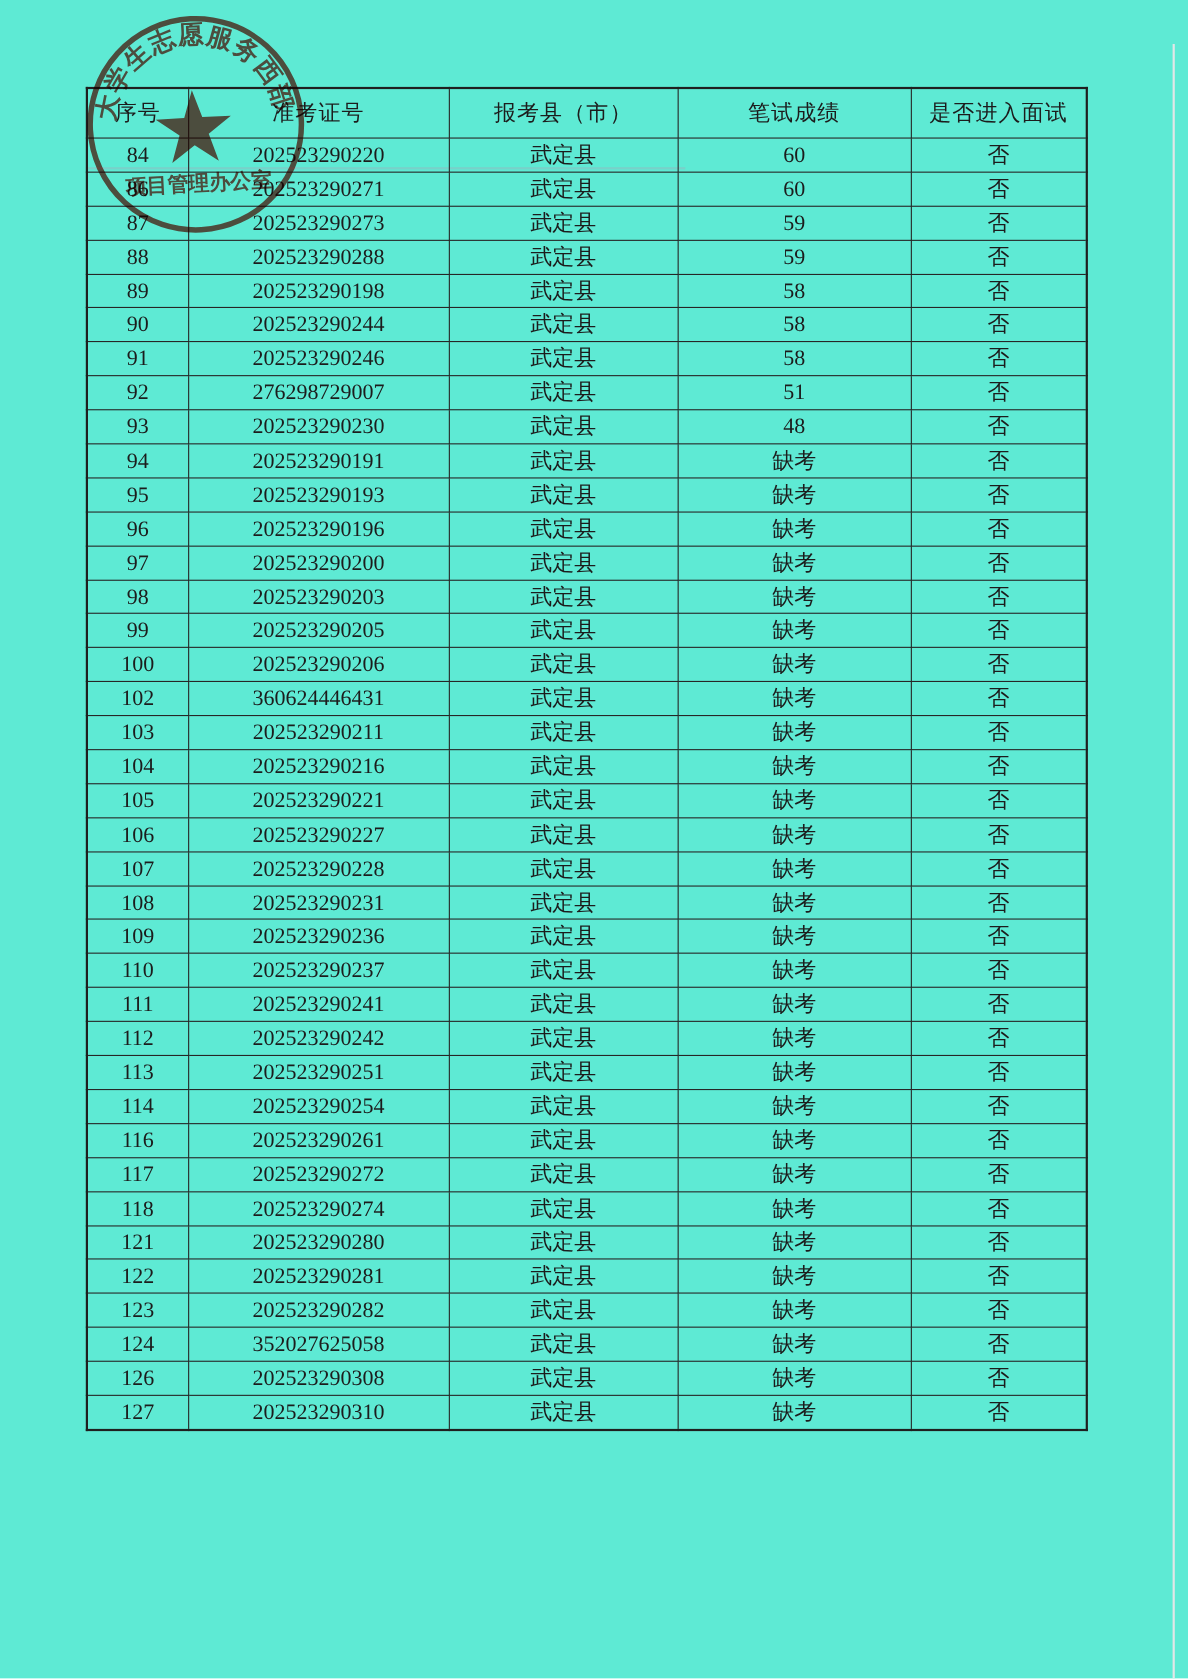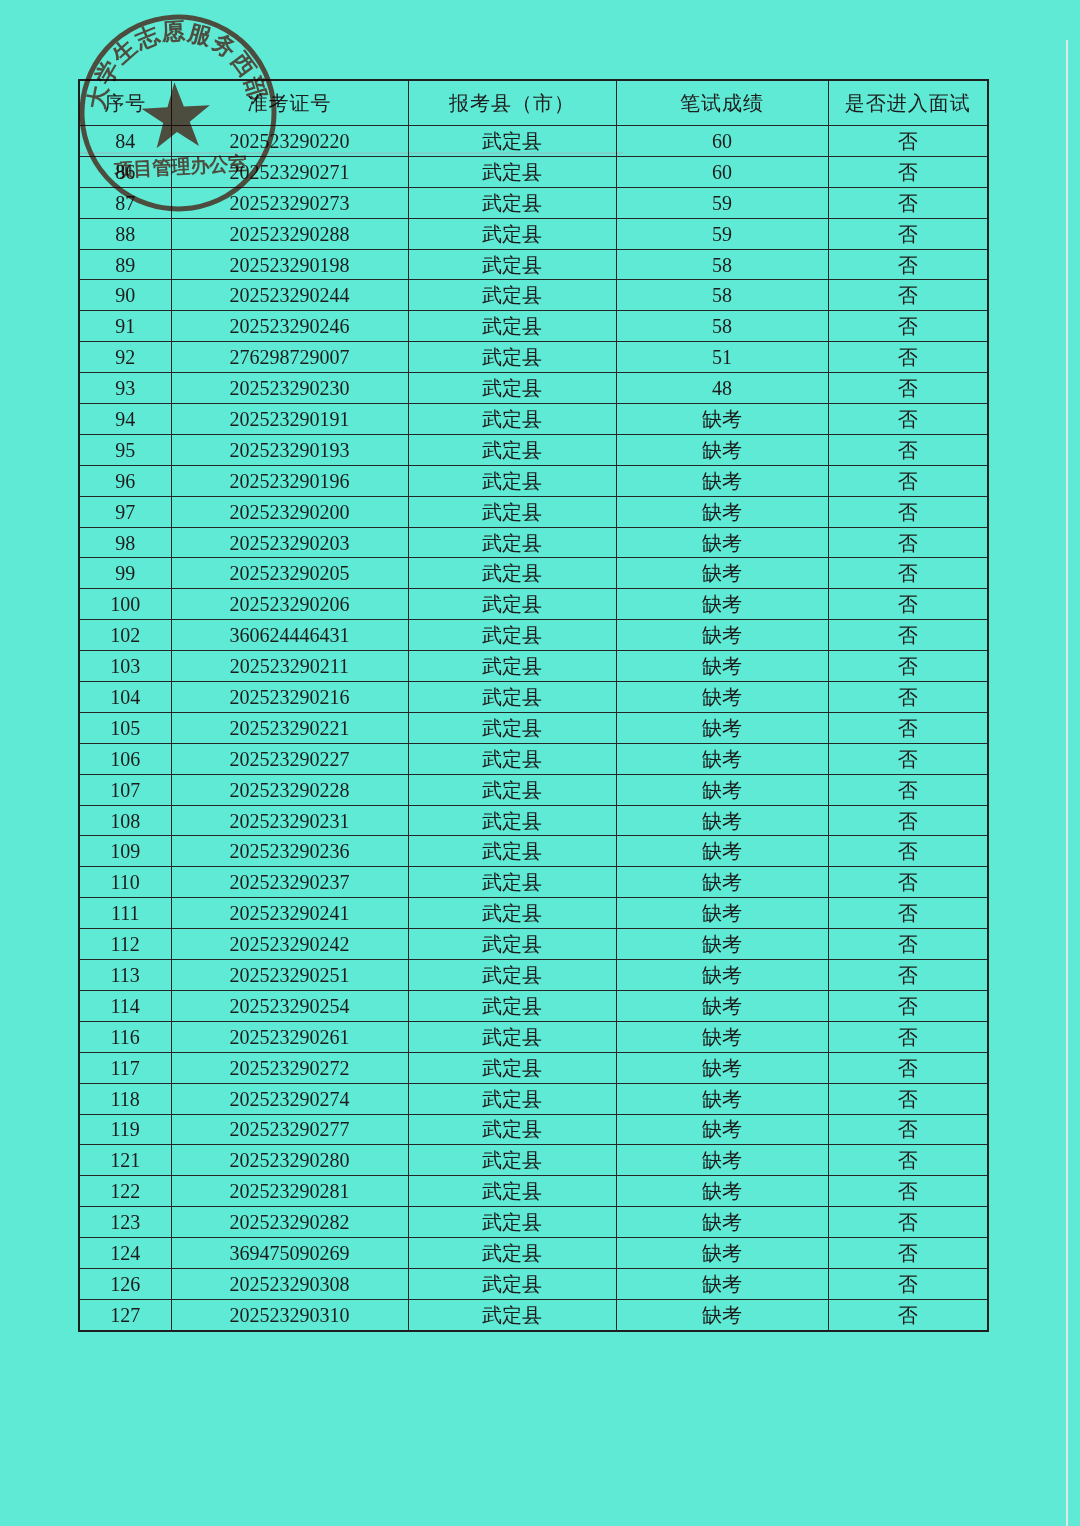--- a/index.html
+++ b/index.html
@@ -347,27 +347,20 @@
     </tr>
 
     <tr>
       <td class="num">118</td>
       <td class="num">202523290274</td>
       <td>武定县</td>
       <td class="num">缺考</td>
       <td>否</td>
     </tr>
 
-    <tr>
-      <td class="num">119</td>
-      <td class="num">202523290277</td>
-      <td>武定县</td>
-      <td class="num">缺考</td>
-      <td>否</td>
-    </tr>
 
 
     <tr>
       <td class="num">121</td>
       <td class="num">202523290280</td>
       <td>武定县</td>
       <td class="num">缺考</td>
       <td>否</td>
     </tr>
 
@@ -382,21 +375,21 @@
     <tr>
       <td class="num">123</td>
       <td class="num">202523290282</td>
       <td>武定县</td>
       <td class="num">缺考</td>
       <td>否</td>
     </tr>
 
     <tr>
       <td class="num">124</td>
-      <td class="num">369475090269</td>
+      <td class="num">352027625058</td>
       <td>武定县</td>
       <td class="num">缺考</td>
       <td>否</td>
     </tr>
 
 
     <tr>
       <td class="num">126</td>
       <td class="num">202523290308</td>
       <td>武定县</td>

